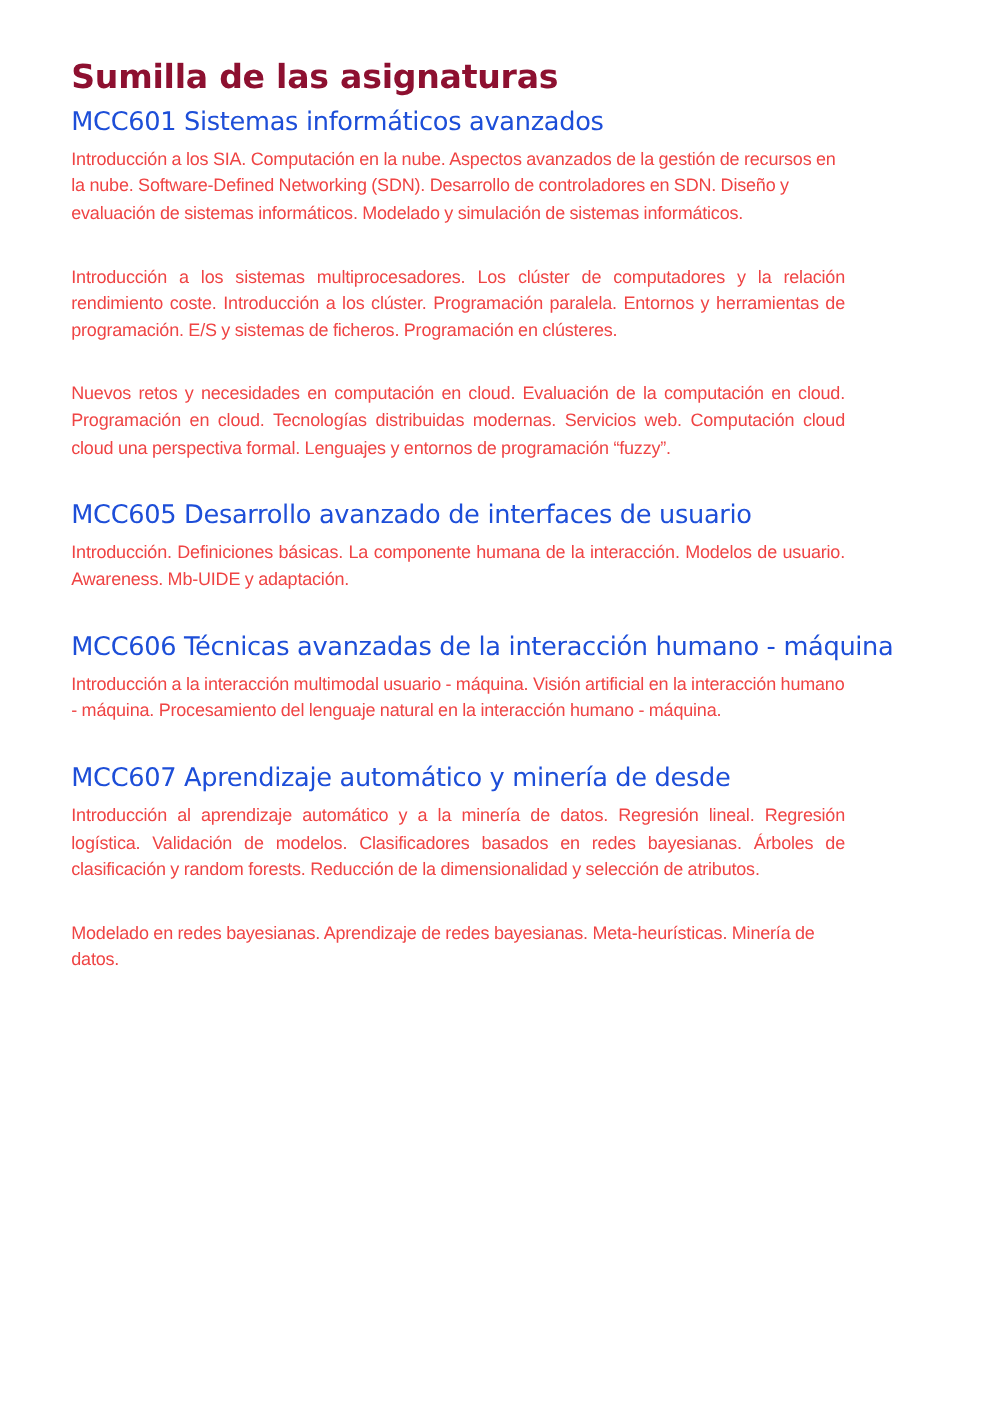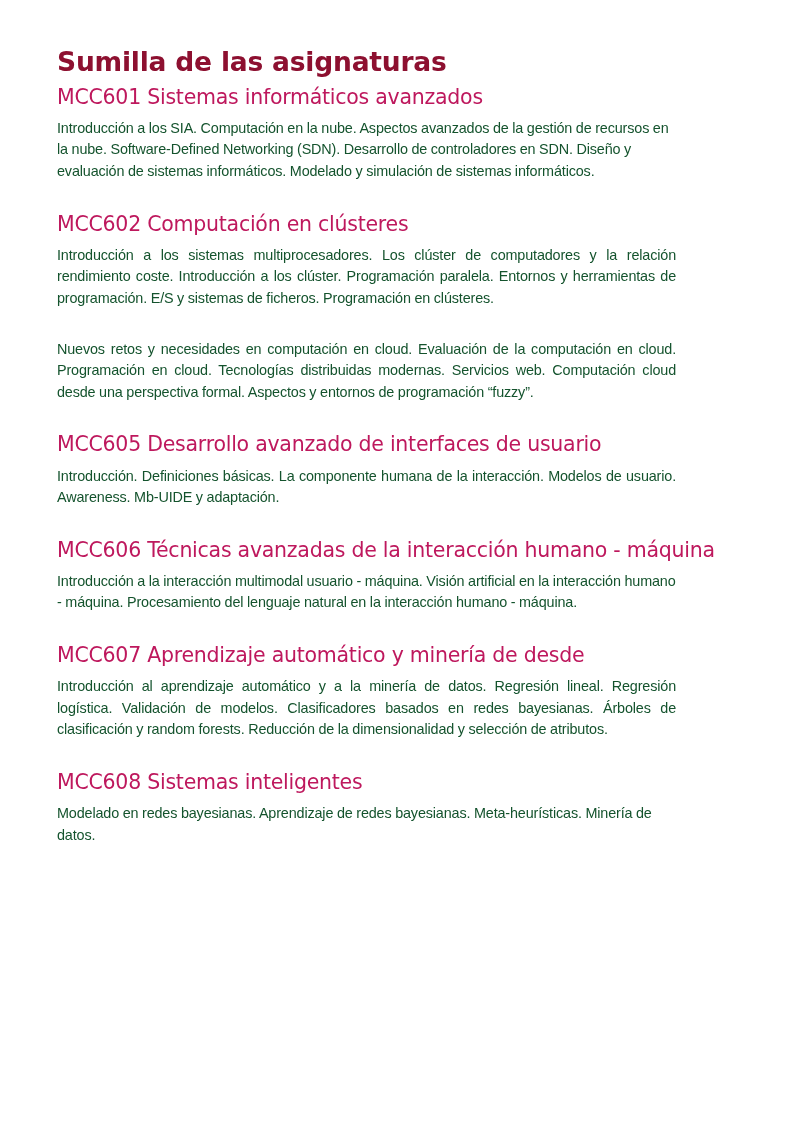--- a/index.html
+++ b/index.html
@@ -39,31 +39,31 @@
 
   .section {
     margin: 0;
   }
 
   .section-heading {
     font-family: "DejaVu Sans", "Liberation Sans", sans-serif;
     font-weight: normal;
     font-size: 20.5px;
     line-height: 1.18;
-    color: #be185d;
+    color: #1d4ed8;
     letter-spacing: -0.25px;
     margin: 0 0 9px 0;
     white-space: nowrap;
   }
 
   .section-body {
     font-family: "Liberation Sans", "DejaVu Sans", sans-serif;
     font-size: 14.4px;
     line-height: 21.6px;
-    color: #14532d;
+    color: #ef4444;
     margin: 0;
     max-width: 696px;
     letter-spacing: -0.15px;
     word-spacing: -0.2px;
     text-align: left;
     hyphens: none;
   }
 
   .section-body.justified {
     text-align: justify;
@@ -86,26 +86,25 @@
 <div class="page">
 
   <h1 class="doc-title">Sumilla de las asignaturas</h1>
 
   <div class="section section--first">
     <h2 class="section-heading">MCC601 Sistemas informáticos avanzados</h2>
     <p class="section-body">Introducción a los SIA. Computación en la nube. Aspectos avanzados de la gestión de recursos en la nube. Software-Defined Networking (SDN). Desarrollo de controladores en SDN. Diseño y evaluación de sistemas informáticos. Modelado y simulación de sistemas informáticos.</p>
   </div>
 
   <div class="section">
-    <h2 class="section-heading">MCC602 Computación en clústeres</h2>
     <p class="section-body justified">Introducción a los sistemas multiprocesadores. Los clúster de computadores y la relación rendimiento coste. Introducción a los clúster. Programación paralela. Entornos y herramientas de programación. E/S y sistemas de ficheros. Programación en clústeres.</p>
   </div>
 
   <div class="section">
-    <p class="section-body justified">Nuevos retos y necesidades en computación en cloud. Evaluación de la computación en cloud. Programación en cloud. Tecnologías distribuidas modernas. Servicios web. Computación cloud desde una perspectiva formal. Aspectos y entornos de programación “fuzzy”.</p>
+    <p class="section-body justified">Nuevos retos y necesidades en computación en cloud. Evaluación de la computación en cloud. Programación en cloud. Tecnologías distribuidas modernas. Servicios web. Computación cloud cloud una perspectiva formal. Lenguajes y entornos de programación “fuzzy”.</p>
   </div>
 
   <div class="section">
   </div>
 
   <div class="section">
     <h2 class="section-heading">MCC605 Desarrollo avanzado de interfaces de usuario</h2>
     <p class="section-body justified">Introducción. Definiciones básicas. La componente humana de la interacción. Modelos de usuario. Awareness. Mb-UIDE y adaptación.</p>
   </div>
 
@@ -113,17 +112,16 @@
     <h2 class="section-heading">MCC606 Técnicas avanzadas de la interacción humano - máquina</h2>
     <p class="section-body">Introducción a la interacción multimodal usuario - máquina. Visión artificial en la interacción humano - máquina. Procesamiento del lenguaje natural en la interacción humano - máquina.</p>
   </div>
 
   <div class="section">
     <h2 class="section-heading">MCC607 Aprendizaje automático y minería de desde</h2>
     <p class="section-body justified">Introducción al aprendizaje automático y a la minería de datos. Regresión lineal. Regresión logística. Validación de modelos. Clasificadores basados en redes bayesianas. Árboles de clasificación y random forests. Reducción de la dimensionalidad y selección de atributos.</p>
   </div>
 
   <div class="section">
-    <h2 class="section-heading">MCC608 Sistemas inteligentes</h2>
     <p class="section-body">Modelado en redes bayesianas. Aprendizaje de redes bayesianas. Meta-heurísticas.  Minería de datos.</p>
   </div>
 
 </div>
 
 </body></html>

